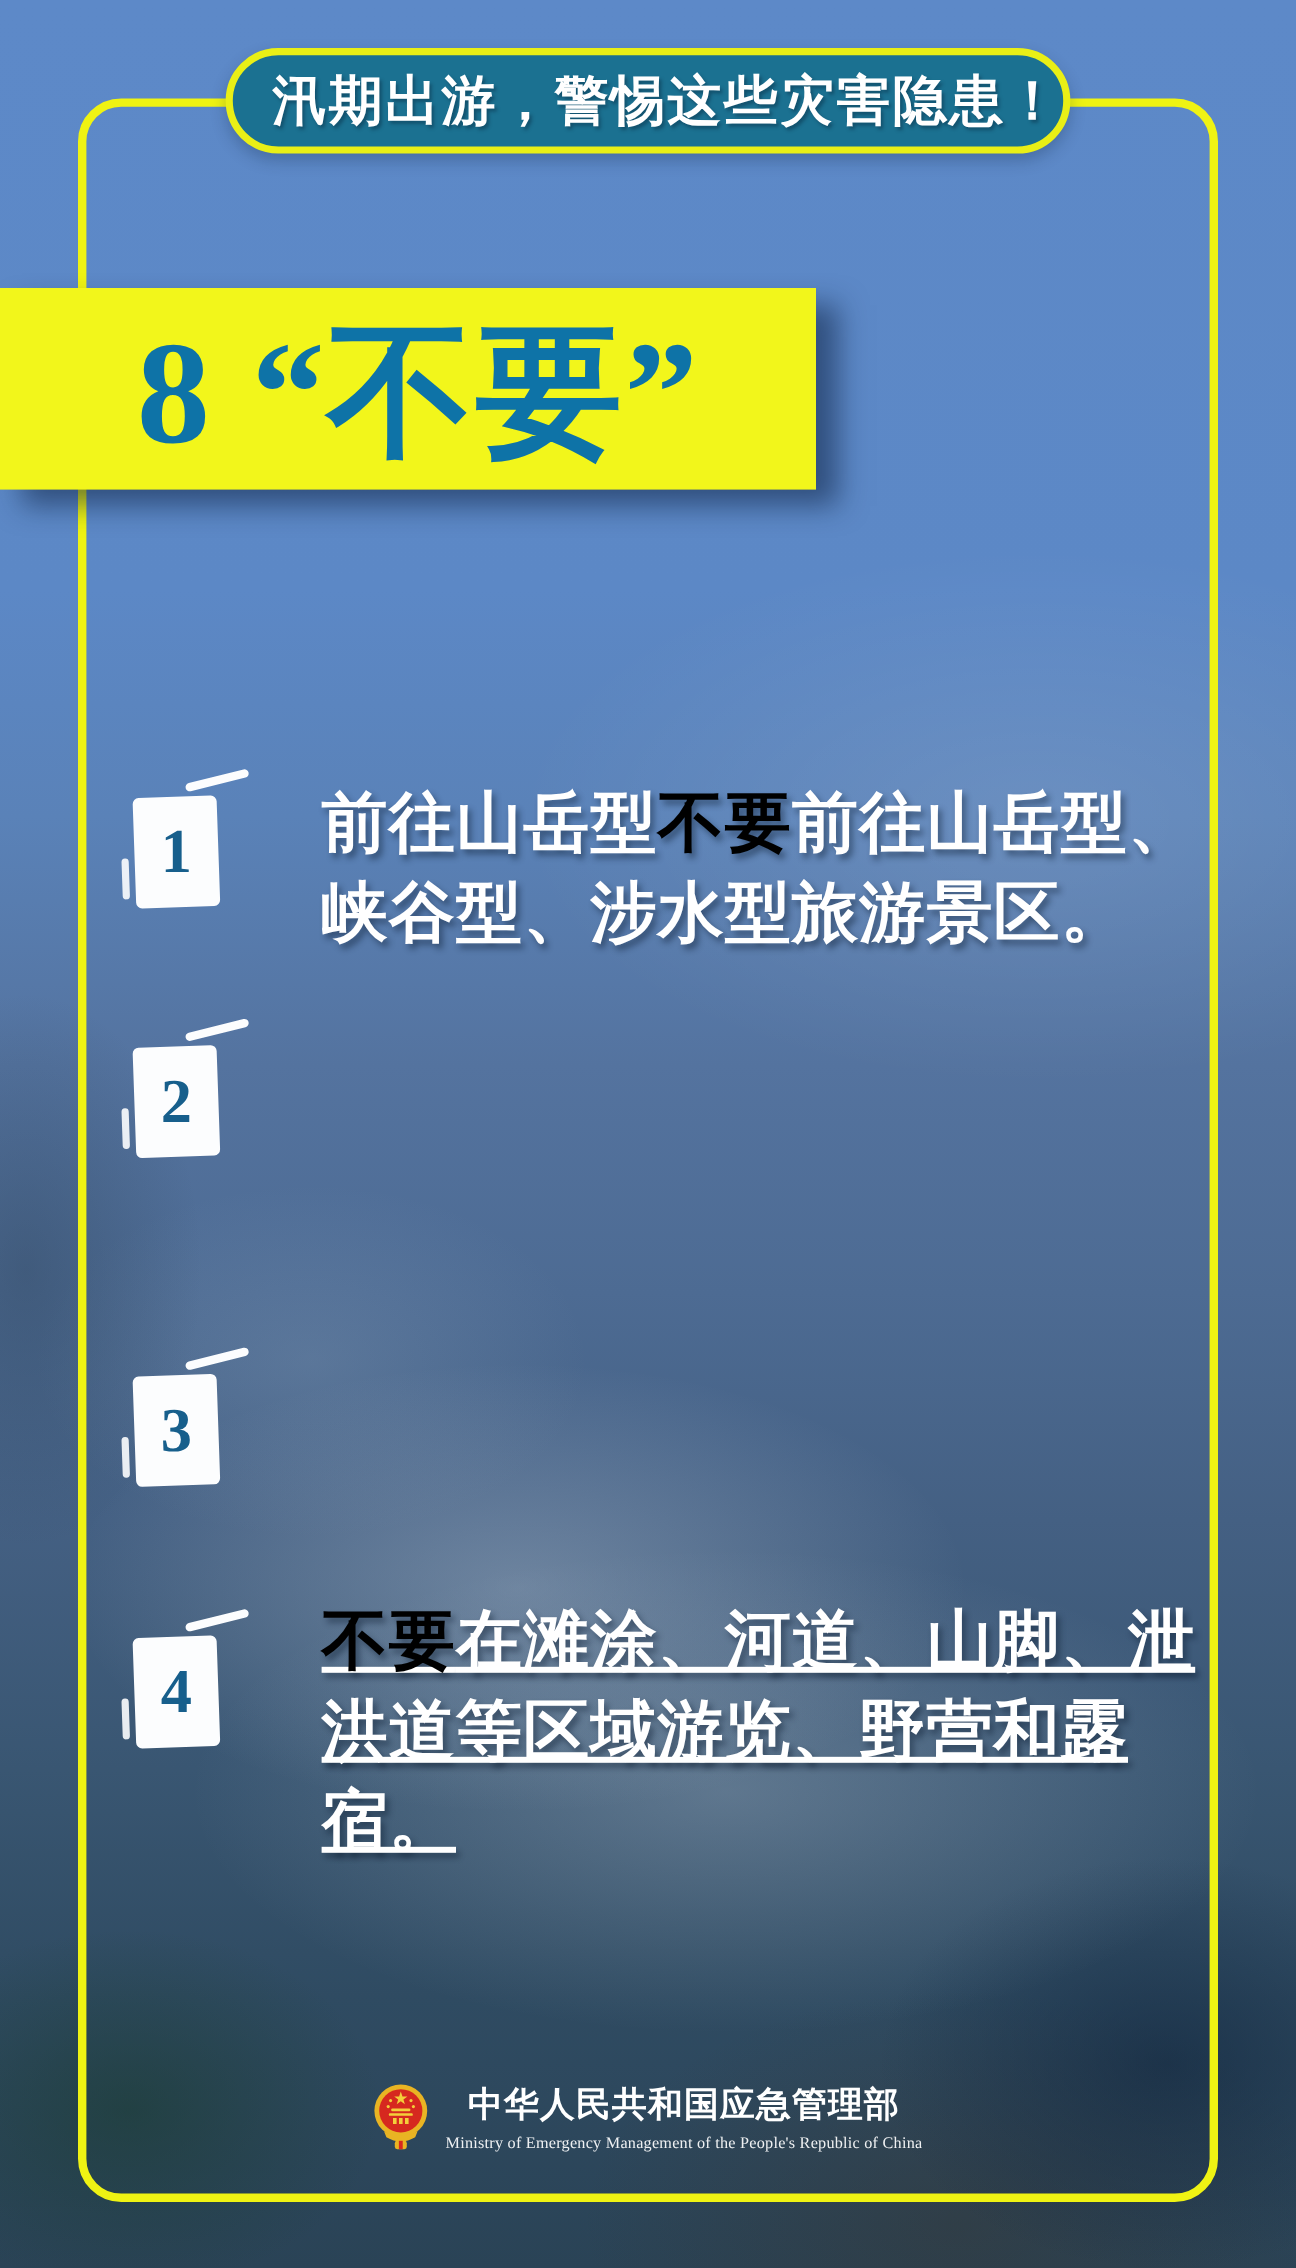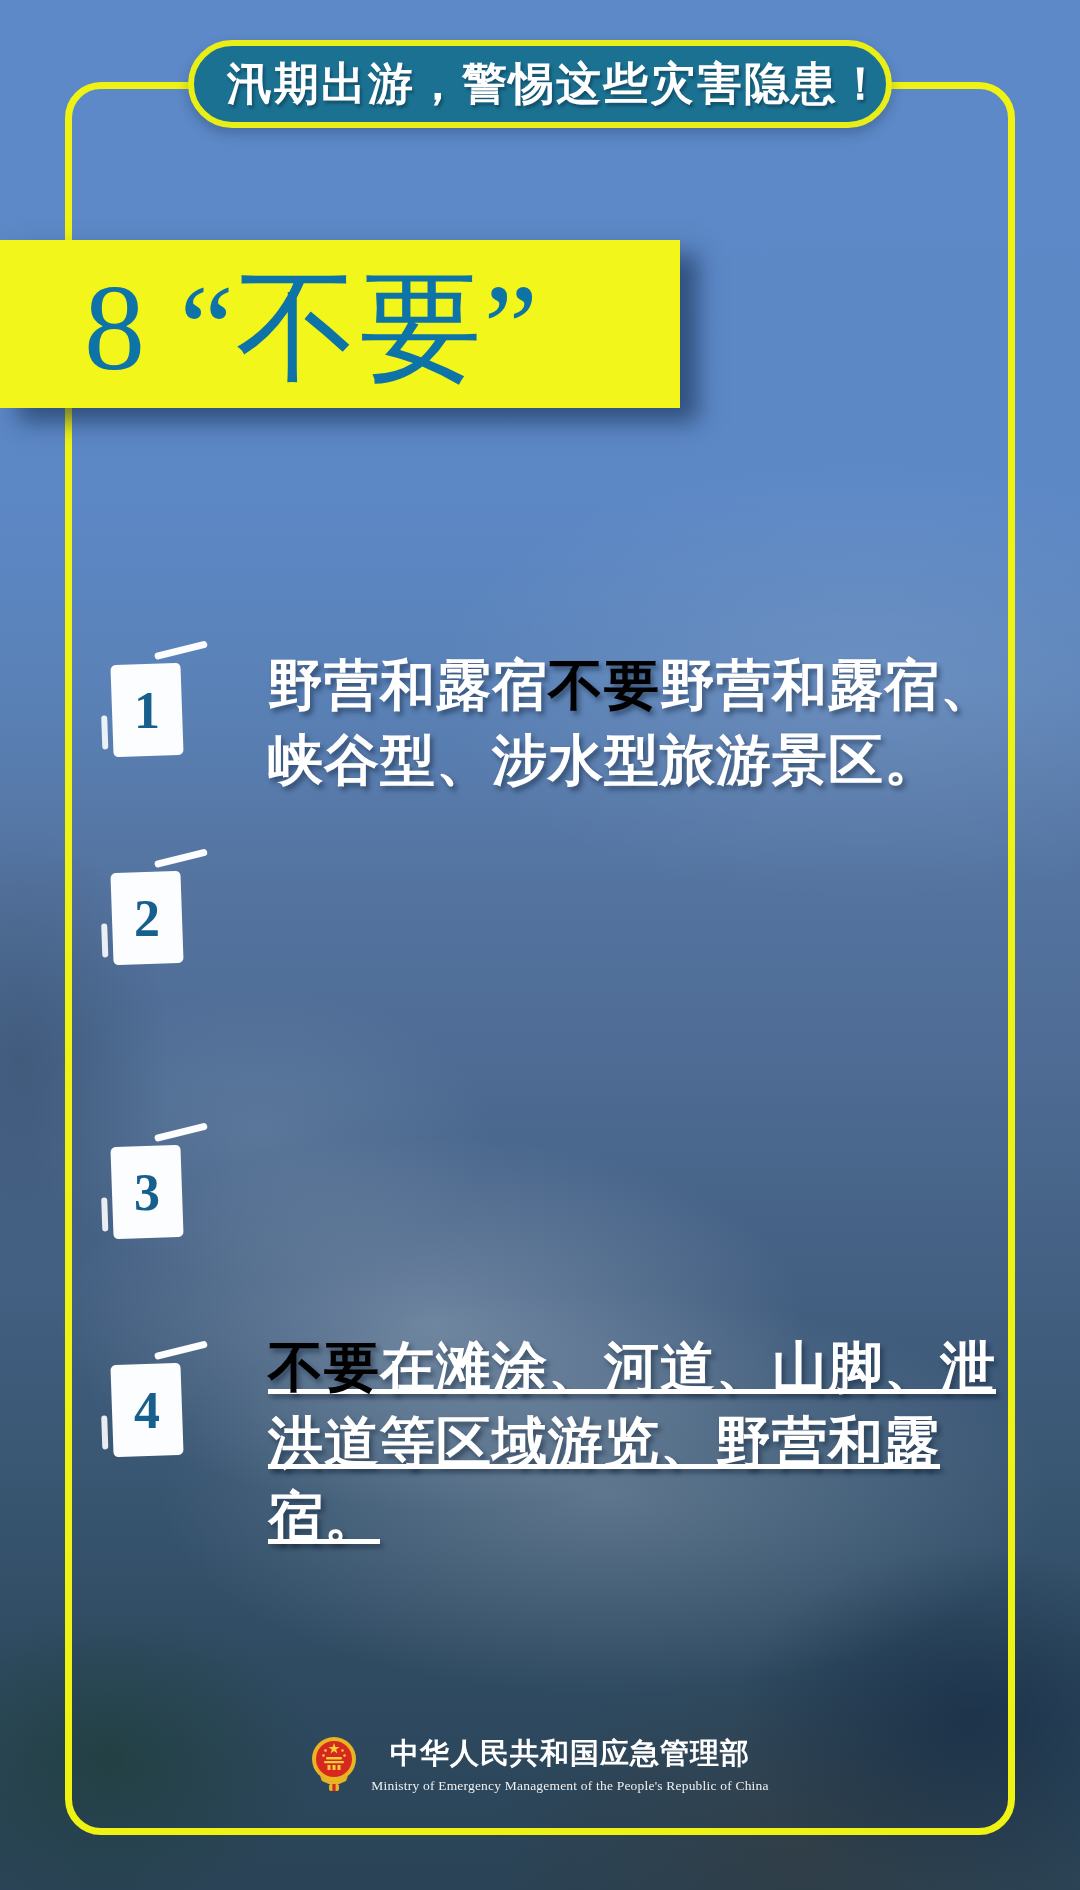--- a/index.html
+++ b/index.html
@@ -51,23 +51,23 @@
   }
 
   
   .title-block {
     position:absolute; left:0; top:240px; width:680px; height:168px;
     background:#F2F61B; z-index:2;
     box-shadow:18px 14px 22px rgba(12,33,66,.55);
     display:flex; align-items:center;
   }
   .title-text {
-    color:#0E73A7; font-family:"Liberation Serif", serif; font-weight:400;
+    color:#0E73A7; font-family:"Liberation Serif", serif; font-weight:700;
     font-size:122px; line-height:1; letter-spacing:2px;
-    padding-left:84px; padding-top:8px; white-space:nowrap;
+    padding-left:114px; padding-top:8px; white-space:nowrap;
   }
 
   
   .badge {
     position:absolute; left:112px; width:70px; height:92px;
     background:#FCFDFE; border-radius:5px; transform:rotate(-2deg);
     display:flex; align-items:center; justify-content:center;
     z-index:2;
   }
   .badge::before {
@@ -125,21 +125,21 @@
     <span class="banner-text">汛期出游，警惕这些灾害隐患！</span>
   </div>
 
   <div class="title-block">
     <span class="title-text">8 “不要”</span>
   </div>
 
   <div class="badge badge-1">
     <span class="badge-number">1</span>
   </div>
-  <div class="item-text text-1"><span>野营和露宿</span><span class="emph">不要</span><span>野营和露宿、峡谷型、涉水型旅游景区。</span></div>
+  <div class="item-text text-1"><span>前往山岳型</span><span class="emph">不要</span><span>前往山岳型、峡谷型、涉水型旅游景区。</span></div>
 
   <div class="badge badge-2">
     <span class="badge-number">2</span>
   </div>
 
   <div class="badge badge-3">
     <span class="badge-number">3</span>
   </div>
 
   <div class="badge badge-4">

